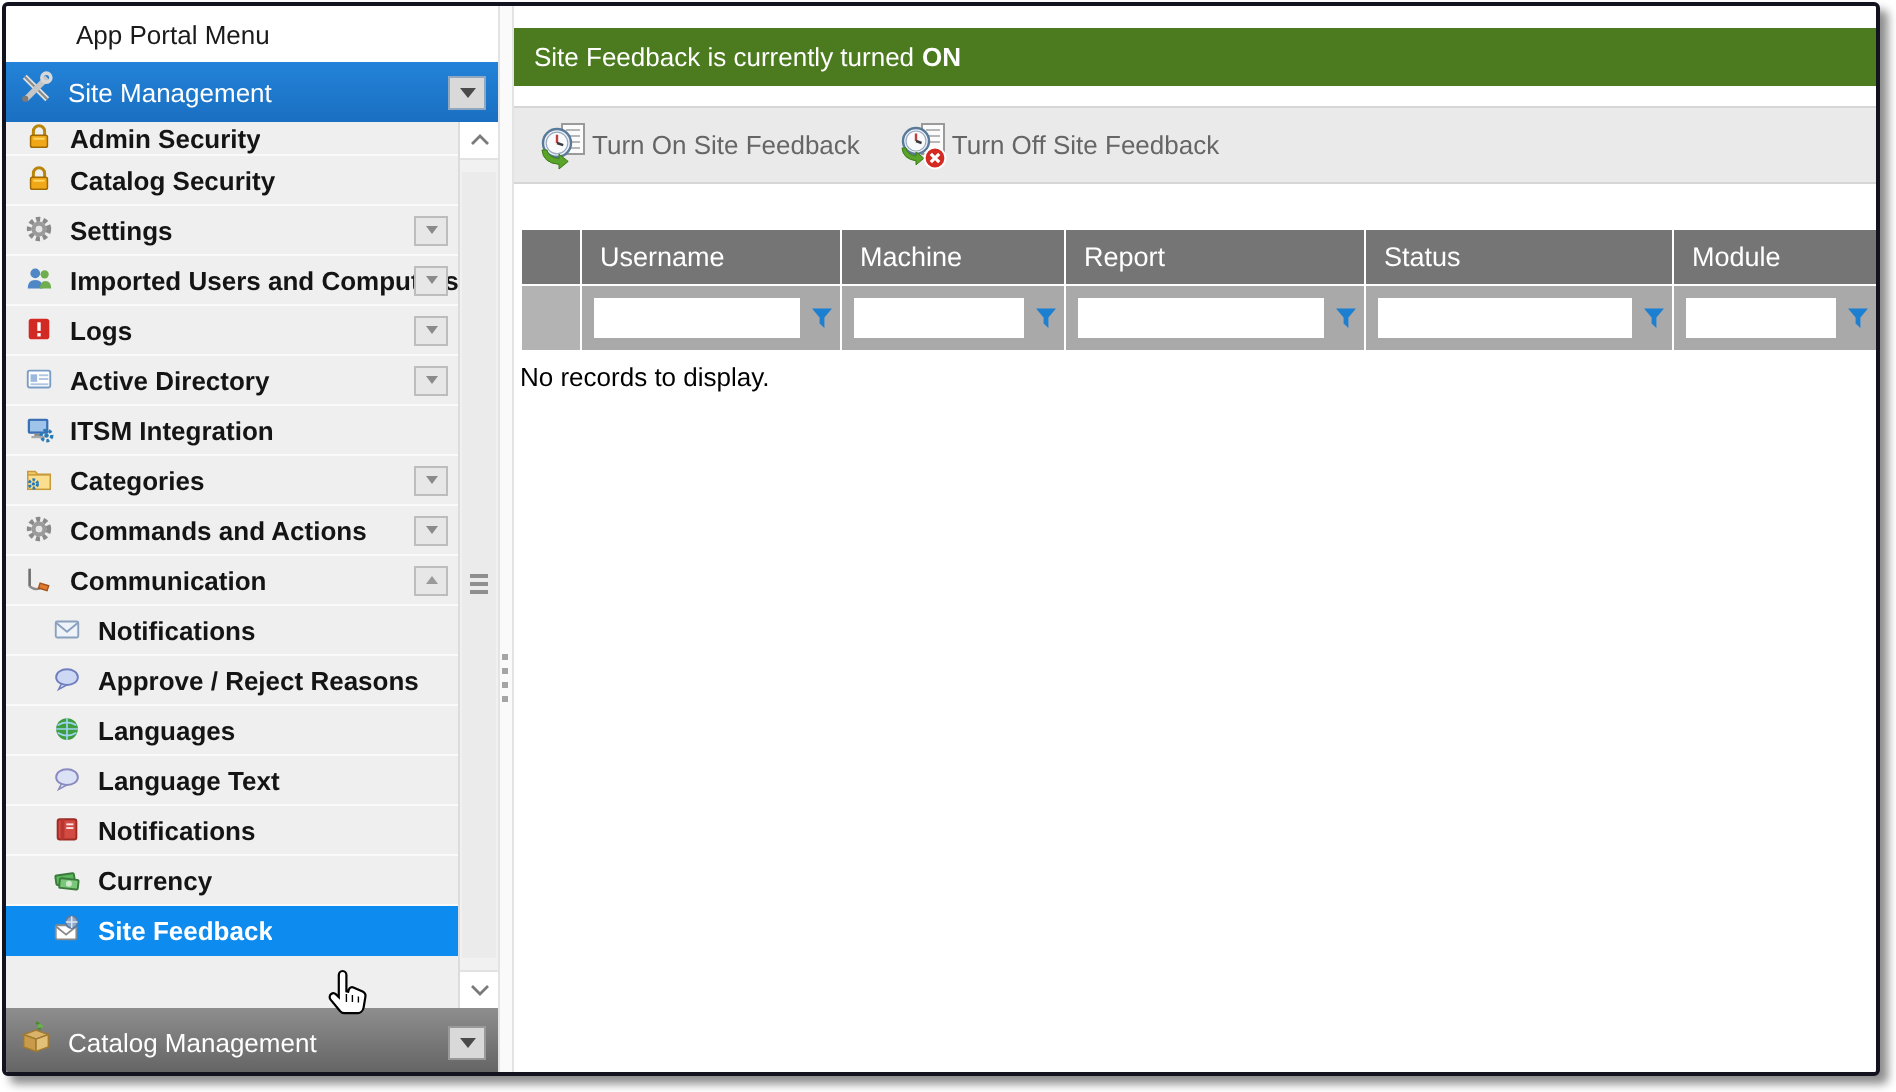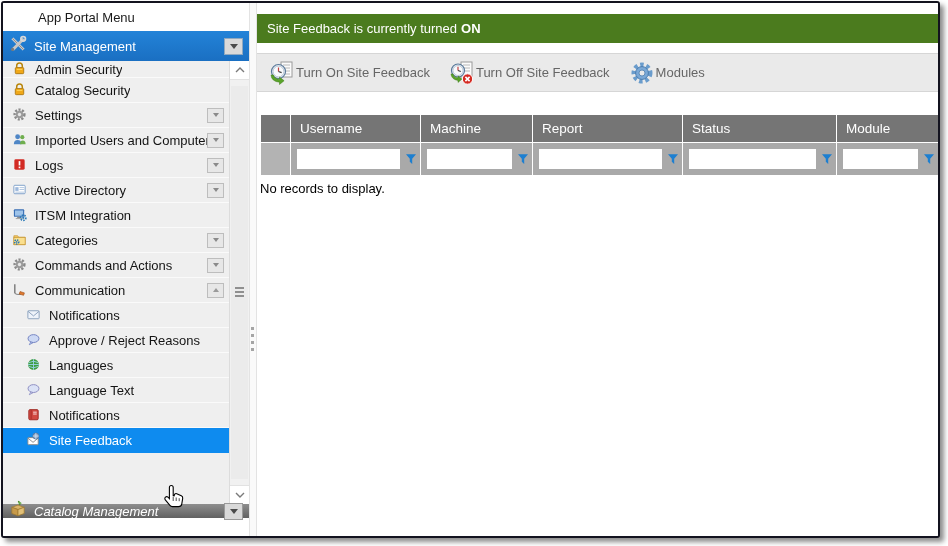--- a/index.html
+++ b/index.html
@@ -7,32 +7,32 @@
   .frame{position:absolute;left:1px;top:1px;width:935px;height:533px;border:2px solid #13131f;border-radius:3px;
          box-shadow:4px 4px 5px rgba(0,0,0,.45);background:#fff;overflow:hidden;}
 
   
   .sidebar{position:absolute;left:0;top:0;width:246px;height:100%;background:#fff;}
   .sb-title{position:absolute;left:0;top:0;width:100%;height:28px;display:flex;align-items:center;
             padding:0 10px;box-sizing:border-box;font-size:13px;color:#1a1a1a;background:#fff;margin-left:25px;}
   .sb-title .pin{margin-left:auto;display:flex;}
   .group-hdr{position:absolute;left:0;width:100%;display:flex;align-items:center;box-sizing:border-box;padding:0 6px;}
   .gh-blue{top:28px;height:30px;background:linear-gradient(#2383d8,#1a6fc2);color:#fff;}
-  .gh-gray{top:501px;height:14px;background:linear-gradient(#8e8e8e,#616161);color:#fff;font-style:italic;}
+  .gh-gray{top:501px;height:35px;background:linear-gradient(#8e8e8e,#616161);color:#fff;}
   .gh-label{margin-left:7px;font-size:13px;}
   .dd-big{margin-left:auto;width:19px;height:17px;background:#d9d9d9;border:1px solid #8fa8bf;
           display:flex;align-items:center;justify-content:center;box-sizing:border-box;}
   .gh-gray .dd-big{border-color:#9a9a9a;}
   .tri-d{width:0;height:0;border-left:4px solid transparent;border-right:4px solid transparent;border-top:5px solid #4a4a4a;}
   .tri-ds{width:0;height:0;border-left:3.5px solid transparent;border-right:3.5px solid transparent;border-top:4.5px solid #8a8a8a;}
   .tri-us{width:0;height:0;border-left:3.5px solid transparent;border-right:3.5px solid transparent;border-bottom:4.5px solid #9a9a9a;}
 
   .items{position:absolute;left:0;top:58px;width:226px;height:443px;overflow:hidden;background:#efefef;}
   .item{display:flex;align-items:center;height:25px;padding-left:9px;background:#efefef;
-        border-bottom:1px solid #fafafa;box-sizing:border-box;font-size:13px;color:#141414;position:relative;}
+        border-bottom:1px solid #fafafa;box-sizing:border-box;font-size:13px;color:#141414;position:relative;font-weight:bold;}
   .item.indent{padding-left:23px;}
   .item.clipped{height:17px;overflow:hidden;}
   .item .icon{width:16px;height:16px;display:inline-flex;margin-right:7px;flex:none;}
   .item .lbl{white-space:nowrap;overflow:hidden;}
   .item .dd{position:absolute;right:5px;width:17px;height:15px;background:#e7e7e7;border:1px solid #bdbdbd;
             display:flex;align-items:center;justify-content:center;box-sizing:border-box;}
   .item.selected{background:#0e8bef;color:#fff;border-bottom-color:#0e8bef;}
 
   .vscroll{position:absolute;left:226px;top:58px;width:20px;height:443px;background:#f1f1f1;
            border-left:1px solid #dcdcdc;box-sizing:border-box;}
@@ -295,20 +295,30 @@
             <svg width="15" height="15" viewBox="0 0 16 16">
                 <rect x="3" y="2.8" width="10" height="10.8" rx="1.2" fill="#d24a42" stroke="#9e2a24"></rect>
                 <rect x="4.6" y="2.8" width="2" height="10.8" fill="#b83630"></rect>
                 <rect x="7.6" y="5" width="3.8" height="1" fill="#fff" opacity="0.85"></rect>
                 <rect x="7.6" y="7" width="3.8" height="1" fill="#fff" opacity="0.85"></rect>
               </svg>
           </span>
           <span class="lbl">Notifications</span>
         </div>
 
+        <div class="item indent">
+          <span class="icon">
+            <svg width="15" height="15" viewBox="0 0 16 16">
+                <rect x="2" y="5.5" width="10" height="5.2" rx="0.8" fill="#5cb85c" stroke="#3a7a3a" transform="rotate(-8 7 8)"></rect>
+                <rect x="4" y="8" width="10" height="5.2" rx="0.8" fill="#7ac77a" stroke="#3a7a3a" transform="rotate(6 9 10.5)"></rect>
+                <circle cx="9" cy="10.5" r="1.6" fill="#cfe9cf"></circle>
+              </svg>
+          </span>
+          <span class="lbl">Currency</span>
+        </div>
 
         <div class="item indent selected">
           <span class="icon">
             <svg width="15" height="15" viewBox="0 0 16 16">
                 <rect x="2" y="6" width="11" height="7.5" rx="0.8" fill="#fff" stroke="#8a8a8a"></rect>
                 <path d="M2 6.5 l5.5 4.5 5.5-4.5" fill="none" stroke="#8a8a8a"></path>
                 <circle cx="10.5" cy="4.3" r="3.2" fill="#8fa8c8" stroke="#5a7aa0"></circle>
                 <path d="M7.4 4.3 h6.2 M10.5 1.2 v6.2" stroke="#dce8f4" stroke-width="0.8"></path>
               </svg>
           </span>
@@ -402,30 +412,20 @@
                 <circle cx="9" cy="10.5" r="5" fill="#f8fafc" stroke="#97aabd" stroke-width="0.6"></circle>
                 <line x1="9" y1="10.5" x2="9" y2="6.8" stroke="#c04040" stroke-width="1.2"></line>
                 <line x1="9" y1="10.5" x2="11.8" y2="11.5" stroke="#3a3a3a" stroke-width="1.2"></line>
                 <path d="M2 14 q.5 5.5 7 6.4 v2 l4-3.3 -4-3.1 v2 q-4.5-.7-5-4 z" fill="#5aa42a" stroke="#3c7a16" stroke-width="0.5"></path>
                 <circle cx="18.5" cy="19" r="5.2" fill="#d42a22" stroke="#fff" stroke-width="1"></circle>
                 <path d="M16.4 16.9 l4.2 4.2 M20.6 16.9 l-4.2 4.2" stroke="#fff" stroke-width="1.6"></path>
               </svg>
           </span>
           <span>Turn Off Site Feedback</span>
         </span>
-        <span class="tbtn">
-          <span class="ticon">
-            <svg width="26" height="26" viewBox="0 0 26 26">
-                <circle cx="13" cy="13" r="8.2" fill="none" stroke="#6a9ccc" stroke-width="4.6" stroke-dasharray="3.4 2.7"></circle>
-                <circle cx="13" cy="13" r="6.4" fill="#7aa8d6" stroke="#4a7cae" stroke-width="1"></circle>
-                <circle cx="13" cy="13" r="3" fill="#e9e9e9" stroke="#4a7cae" stroke-width="0.8"></circle>
-              </svg>
-          </span>
-          <span>Modules</span>
-        </span>
       </div>
 
       <div class="grid">
         <div class="grow">
           <div class="hcell c0"></div>
           <div class="hcell c1">Username</div>
           <div class="hcell c2">Machine</div>
           <div class="hcell c3">Report</div>
           <div class="hcell c4">Status</div>
           <div class="hcell c5">Module</div>

